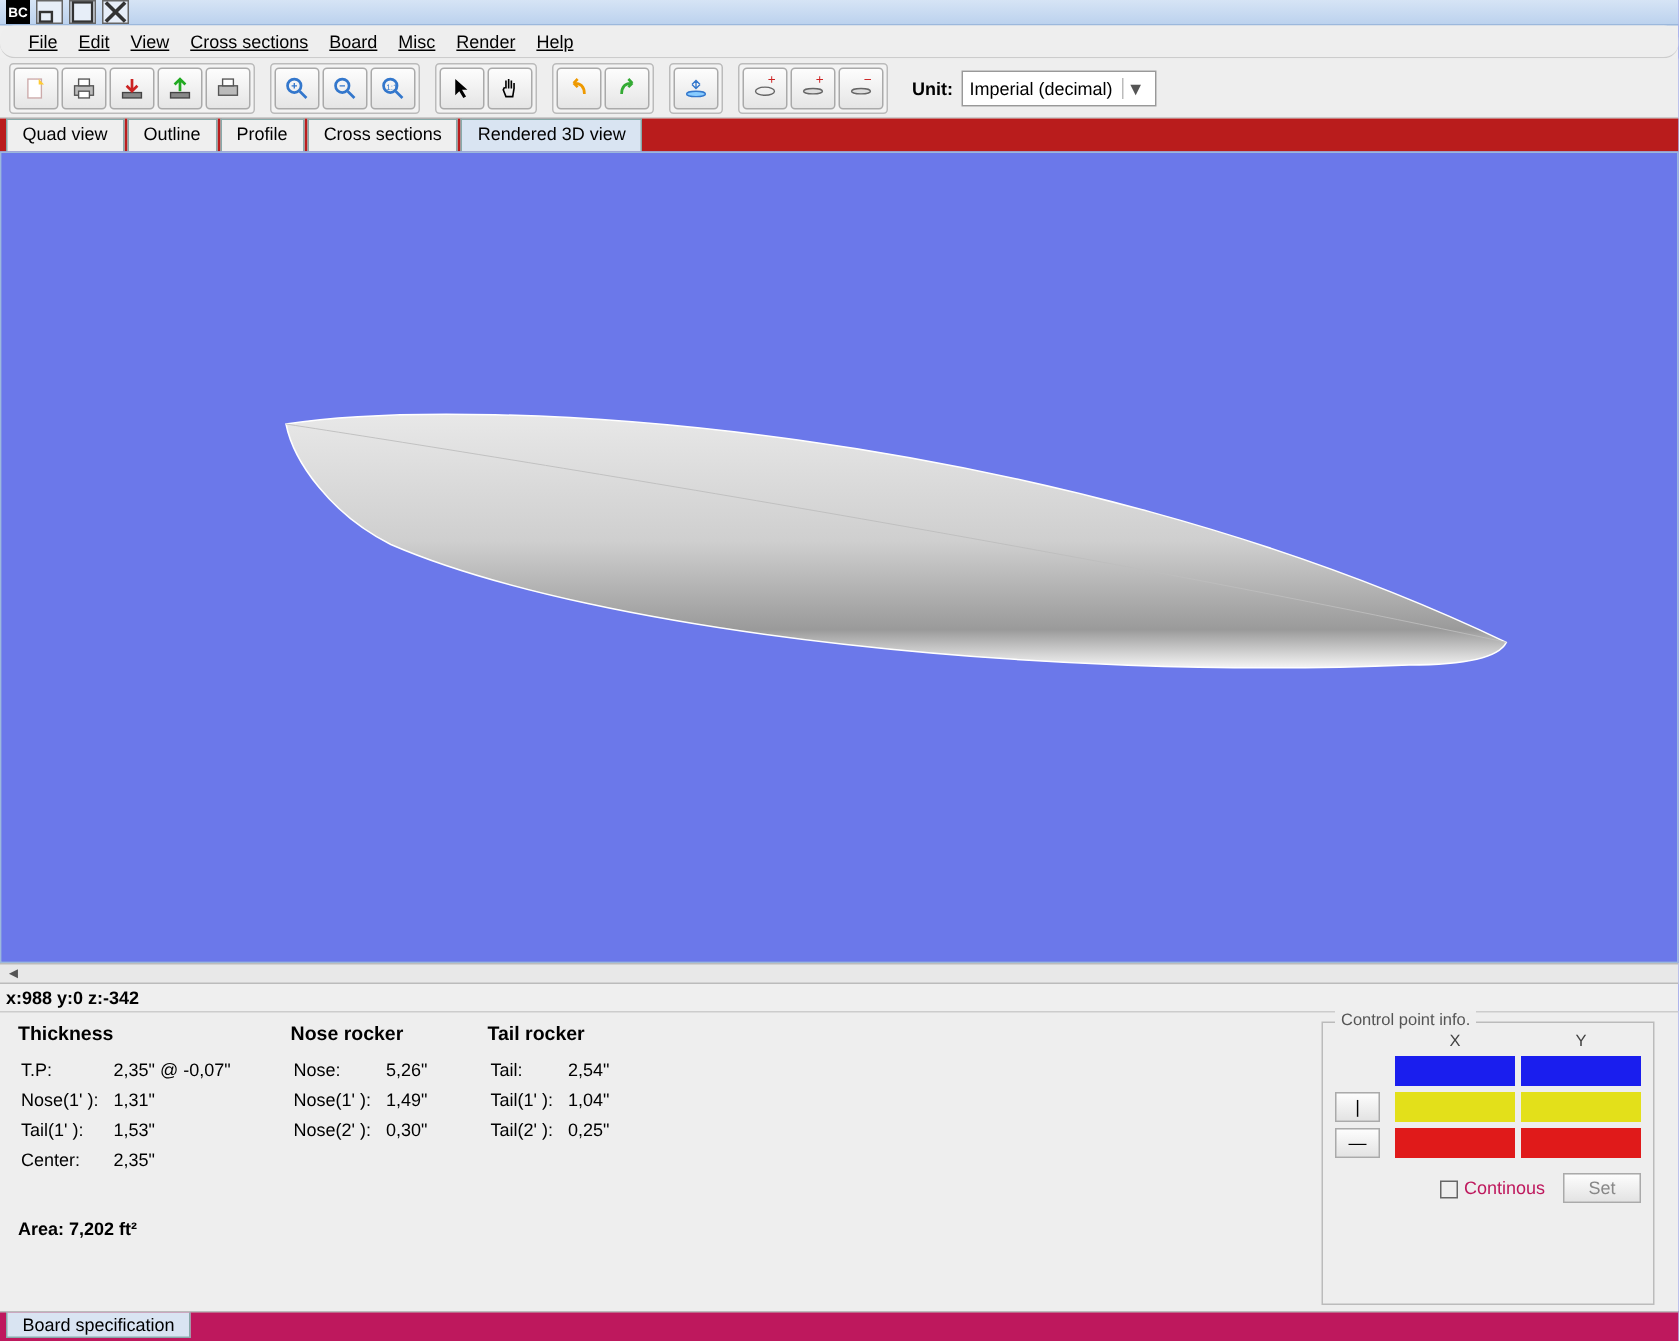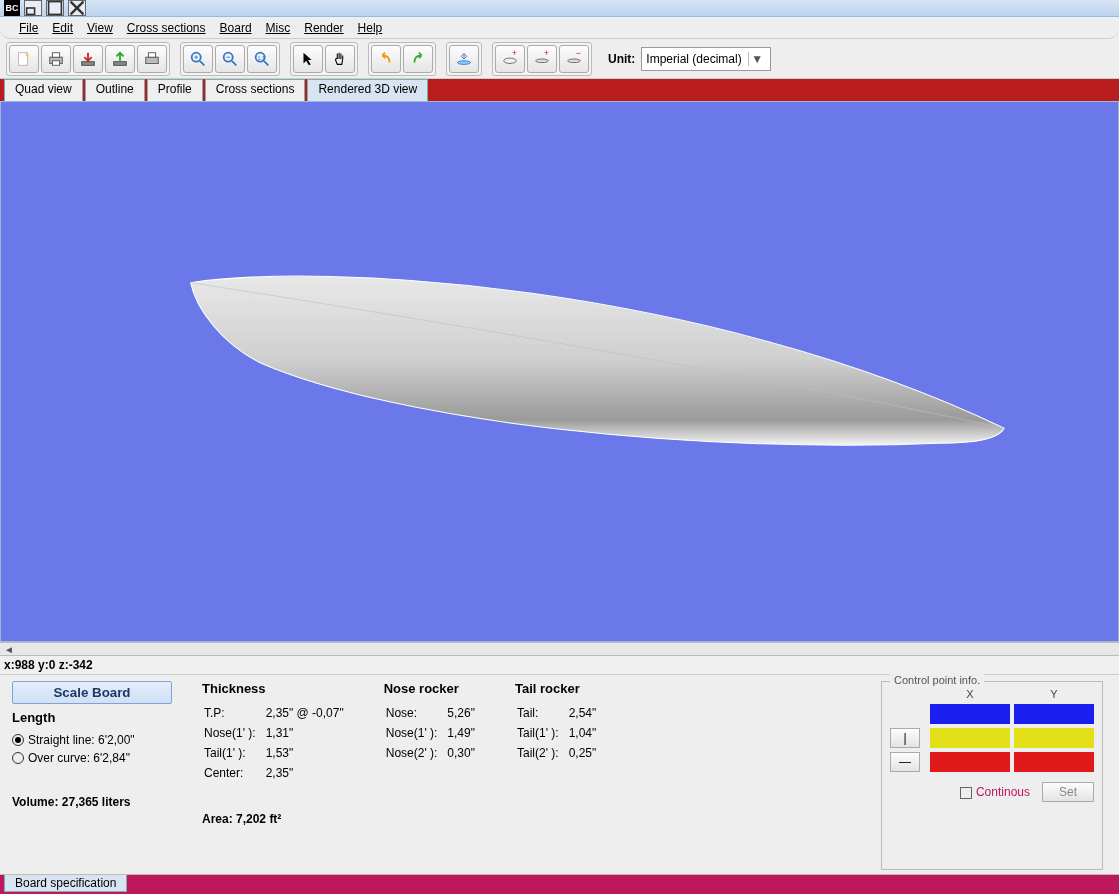--- a/index.html
+++ b/index.html
@@ -342,33 +342,20 @@
 </div>
 
 <div class="scroll-thin">
   <span class="arrow">◄</span>
 </div>
 
 <div class="coord-text">x:988 y:0 z:-342</div>
 
 <div class="status-panel">
 
-  <div class="col" style="width:160px;">
-    <button class="scale-btn">Scale Board</button>
-    <h4>Length</h4>
-    <div class="radio-row">
-      <span class="radio checked"></span>
-      <span>Straight line: 6'2,00"</span>
-    </div>
-    <div class="radio-row">
-      <span class="radio"></span>
-      <span>Over curve: 6'2,84"</span>
-    </div>
-    <div class="volume-line">Volume: 27,365 liters</div>
-  </div>
 
 
   <div class="col">
     <h4>Thickness</h4>
     <table>
       <tbody>
           <tr>
             <td>T.P:</td>
             <td>2,35" @ -0,07"</td>
           </tr>

